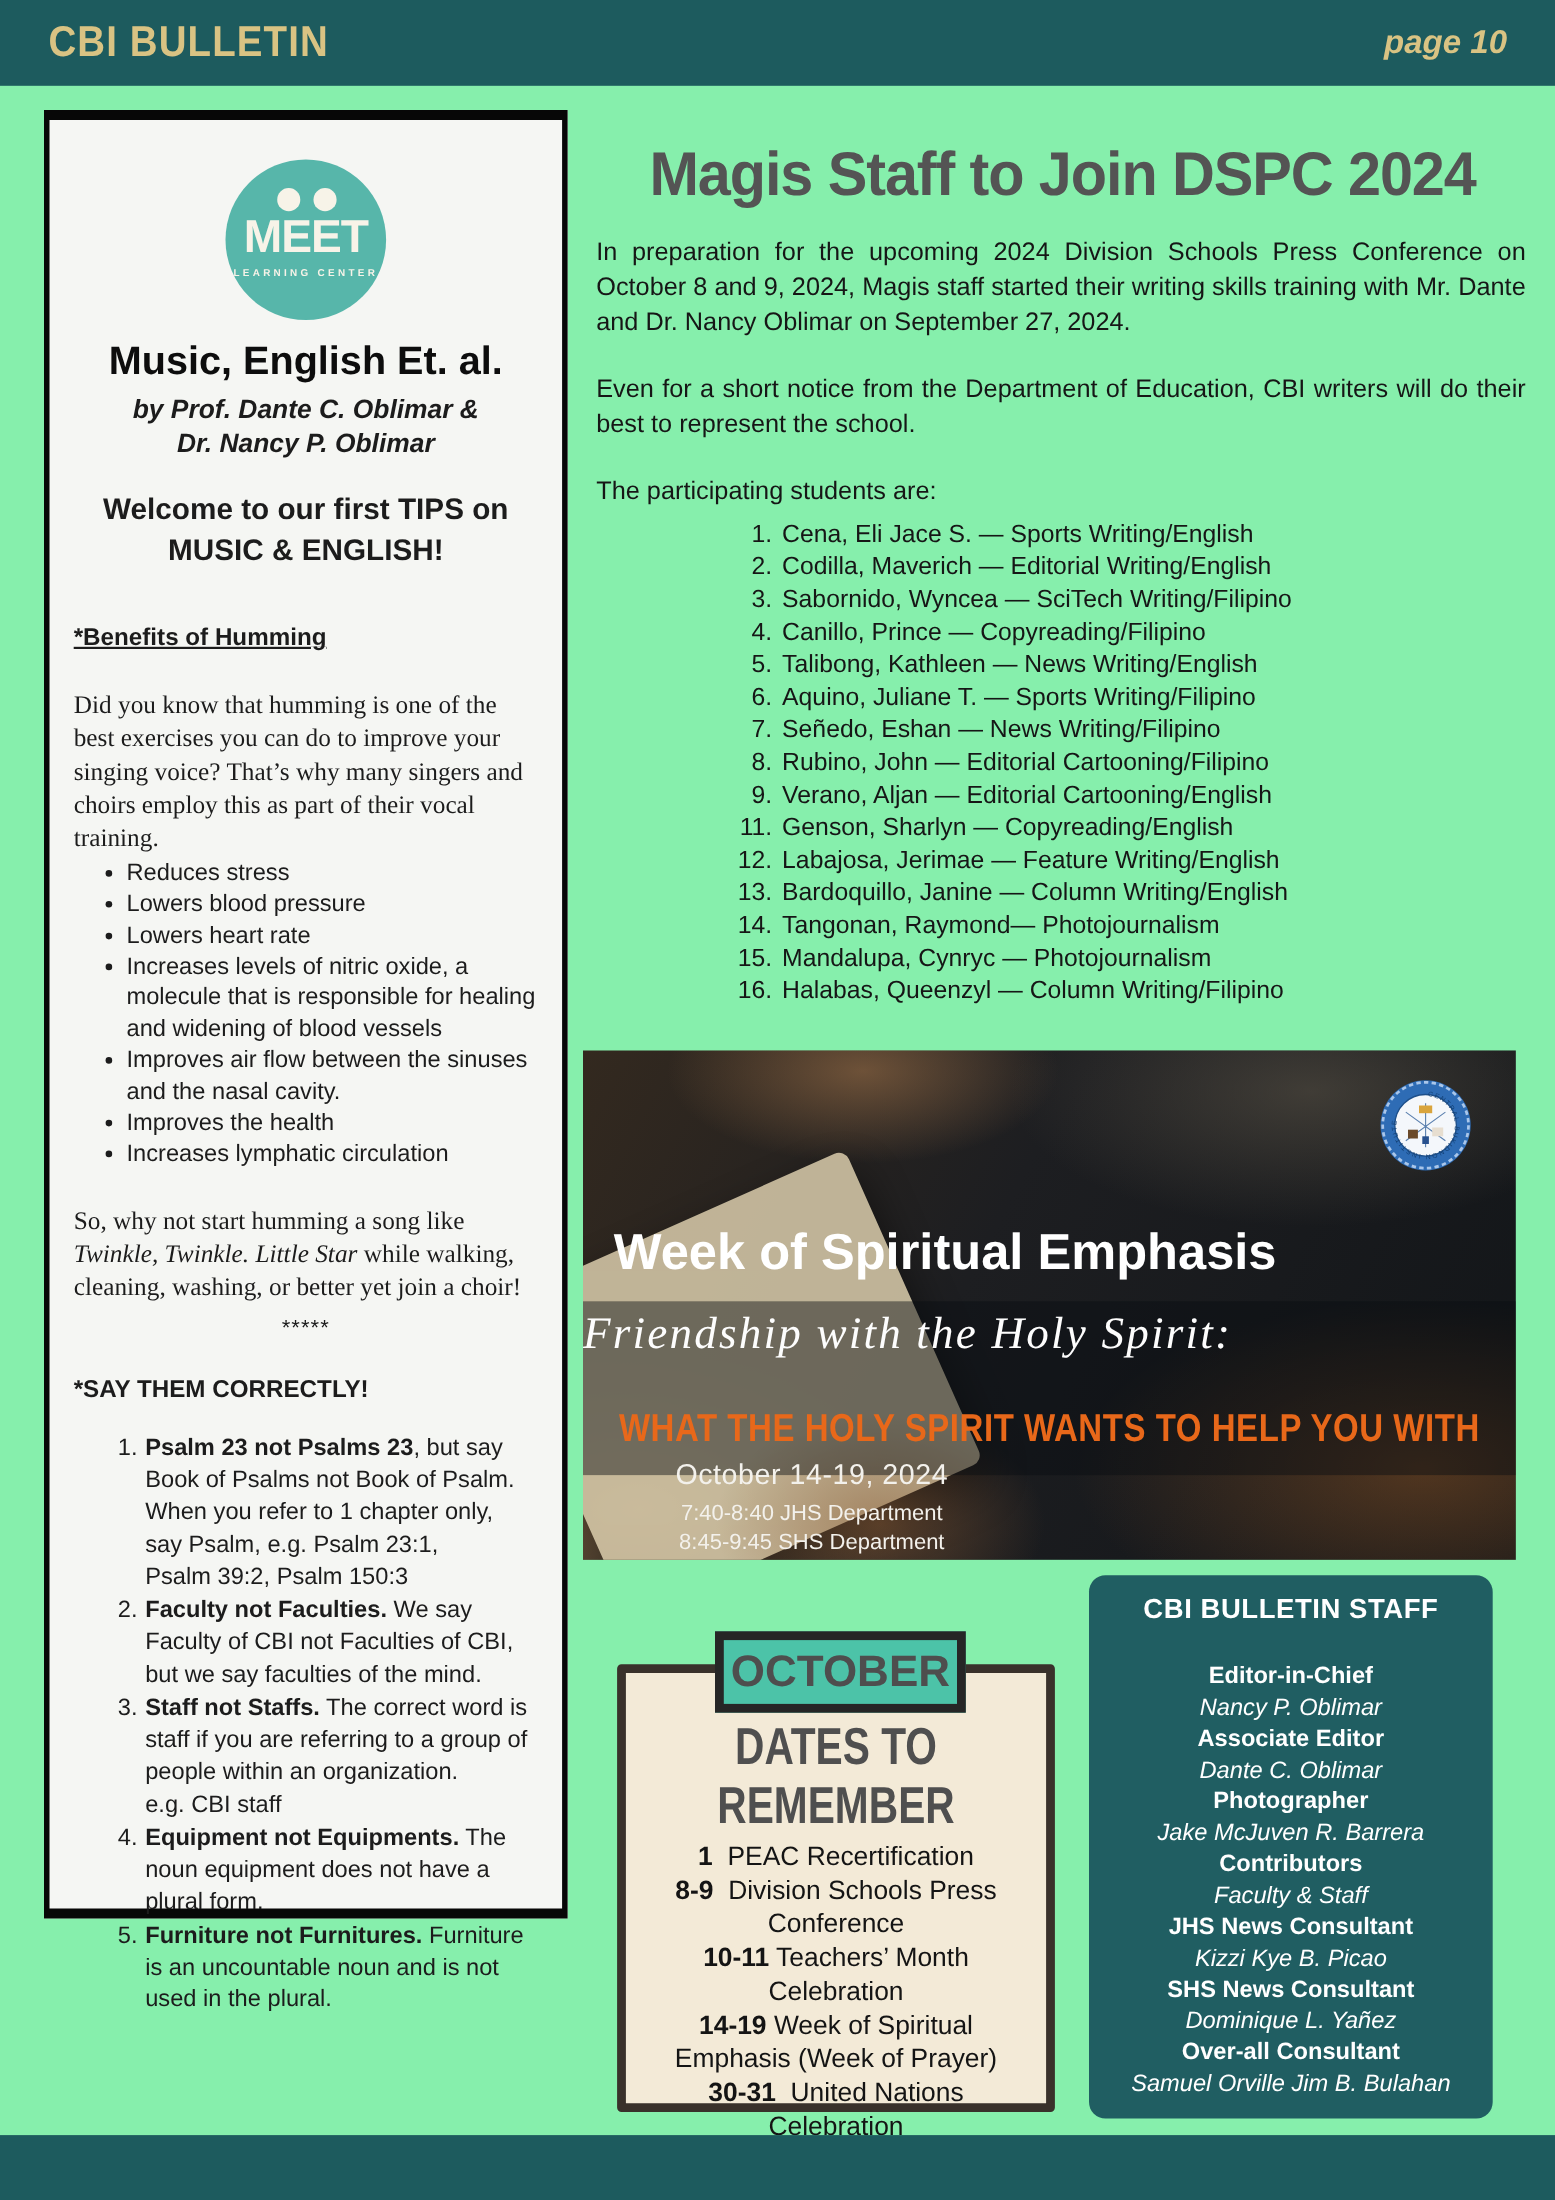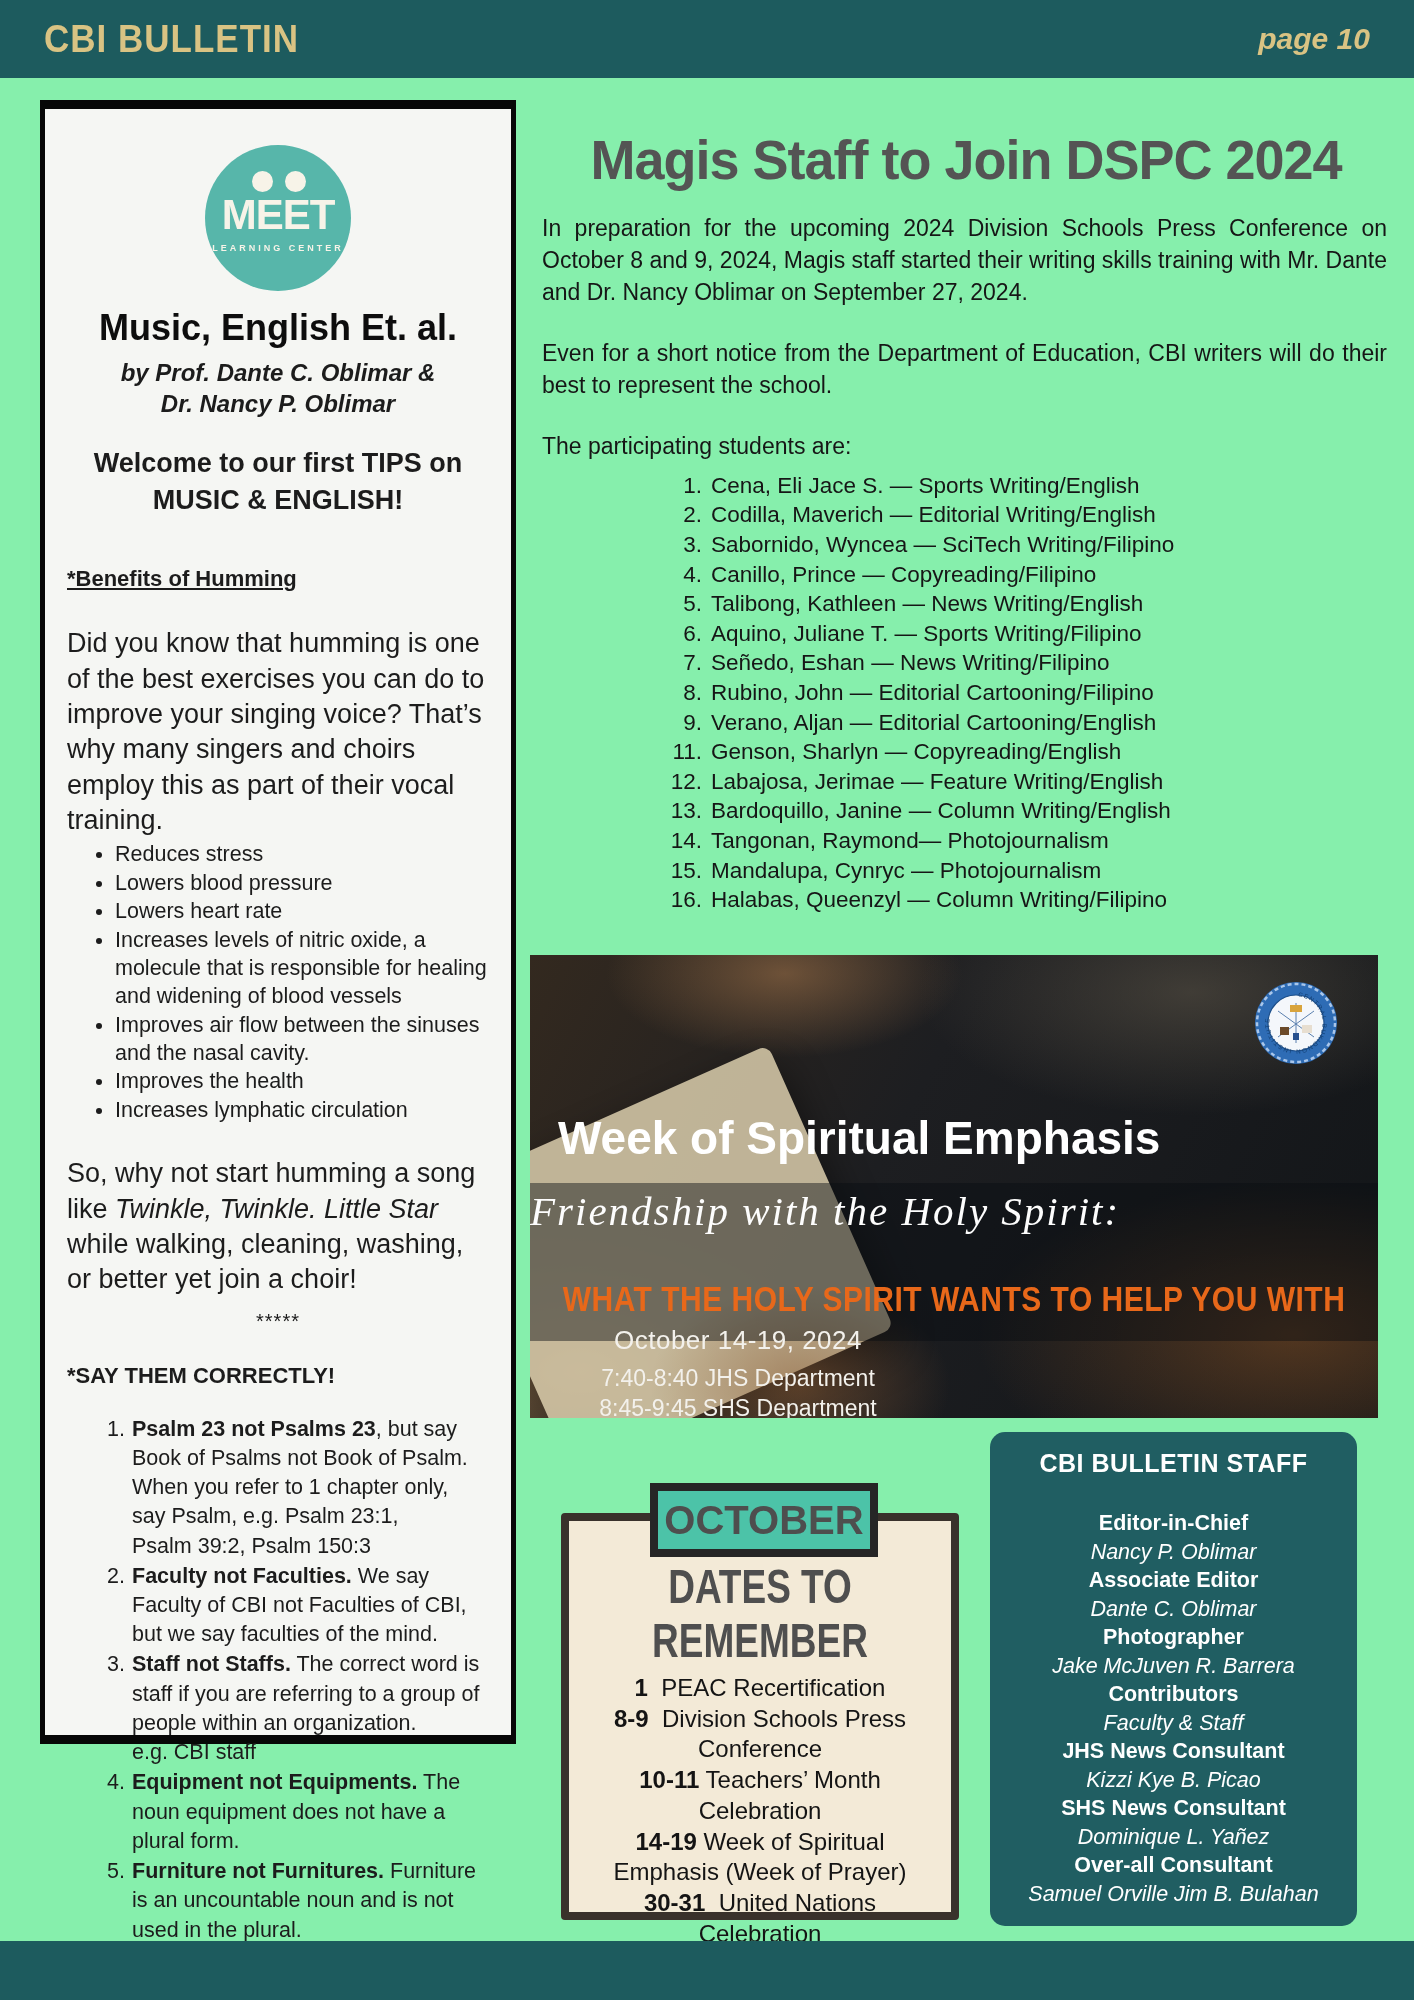--- a/index.html
+++ b/index.html
@@ -21,21 +21,21 @@
   .logo .head{position:absolute;width:21px;height:21px;border-radius:50%;background:#f7f3e8;top:26px;}
   .logo .head.h1{left:47px;}
   .logo .head.h2{left:80px;}
   .logo .word{position:absolute;left:0;right:0;top:46px;text-align:center;color:#f7f3e8;font-size:42px;font-weight:bold;letter-spacing:-1px;}
   .logo .sub{position:absolute;left:0;right:0;top:98px;text-align:center;color:#f7f3e8;font-size:9px;letter-spacing:3px;font-weight:bold;}
   .t-title{font-size:36px;font-weight:bold;text-align:center;margin:16px 0 8px;color:#0d0d0d;}
   .t-by{font-size:24px;font-weight:bold;font-style:italic;text-align:center;line-height:1.3;}
   .t-welcome{font-size:27px;font-weight:bold;text-align:center;line-height:1.35;margin-top:26px;}
   .t-h{font-size:22px;font-weight:bold;margin-top:48px;}
   .t-h.u{text-decoration:underline;}
-  .t-p{font-size:27px;line-height:1.31;margin:34px 0 0;}
+  .t-p{font-size:23px;line-height:1.31;margin:34px 0 0;font-family:Liberation Serif, serif;}
   .t-p.tight{margin-top:32px;}
   ul.bullets{margin:2px 0 0;padding-left:48px;font-size:21.5px;line-height:1.32;}
   ul.bullets li{margin:0;}
   .stars{text-align:center;font-size:20px;margin:12px 0 0;letter-spacing:1px;}
   .say{font-size:22px;font-weight:bold;margin:30px 0 0;}
   ol.gtips{list-style:none;margin:26px 0 0;padding:0 0 0 26px;font-size:21.5px;line-height:1.36;}
   ol.gtips li{display:flex;margin:0 0 1px;}
   ol.gtips .n{flex:0 0 32px;text-align:right;margin-right:7px;}
   ol.gtips .body{flex:1;}
   ol.gtips .b{font-weight:bold;}
@@ -66,21 +66,21 @@
   .hand{position:absolute;left:120px;top:330px;width:300px;height:200px;border-radius:50%;
         background:radial-gradient(closest-side, rgba(140,92,52,.55), transparent);}
   .band{position:absolute;left:0;top:228px;width:100%;height:158px;background:rgba(9,13,17,.45);}
   .b-title{position:absolute;left:28px;top:156px;color:#fff;font-size:46px;font-weight:bold;letter-spacing:0;}
   .b-script{position:absolute;left:0;top:232px;width:100%;text-align:left;color:#fdfdfd;
             font-family:cursive;font-style:italic;font-size:41px;letter-spacing:2px;}
   .b-orange{position:absolute;left:0;top:327px;width:100%;text-align:center;color:#e8681a;
             font-size:30px;font-weight:bold;letter-spacing:.5px;transform:scaleY(1.18);}
   .b-left{position:absolute;left:38px;top:370px;width:340px;text-align:center;color:#f3f1ec;}
   .b-date{font-size:26px;letter-spacing:.5px;}
-  .b-sched{font-size:23px;margin-top:7px;line-height:1.32;}
+  .b-sched{font-size:20px;margin-top:7px;line-height:1.32;}
   .b-right{position:absolute;right:62px;top:386px;width:300px;text-align:center;color:#fff;font-weight:bold;}
   .b-spk{font-size:22px;}
   .b-spkname{font-size:24px;margin-top:6px;}
   .seal{position:absolute;right:40px;top:26px;width:84px;height:84px;}
 
   
   .cal{position:absolute;left:561px;top:1513px;width:398px;height:407px;box-sizing:border-box;
        background:#f3ead7;border:8px solid #39312b;border-radius:4px;}
   .cal-label{position:absolute;left:650px;top:1483px;width:228px;height:74px;box-sizing:border-box;
              background:#4cc3a8;border:8px solid #262626;display:flex;align-items:center;justify-content:center;

